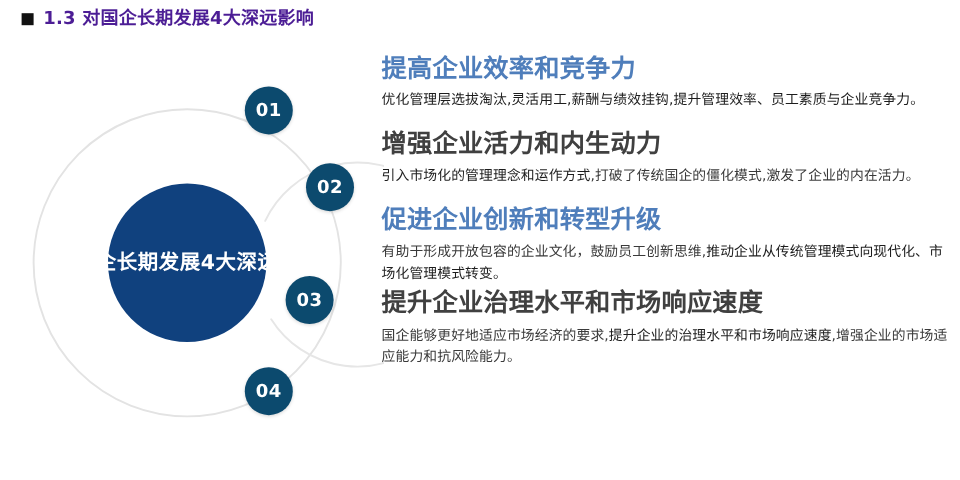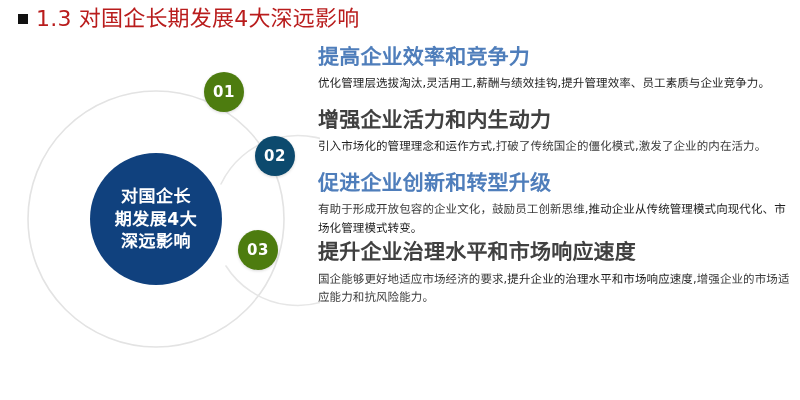--- a/index.html
+++ b/index.html
@@ -28,23 +28,23 @@
     white-space: nowrap;
   }
   .title-bullet {
     width: 10px;
     height: 10px;
     background: #111111;
     display: inline-block;
     flex: 0 0 auto;
   }
   .title-text {
-    font-size: 22px;
-    font-weight: normal;
-    color: #b91c1c;
+    font-size: 15px;
+    font-weight: bold;
+    color: #4c1d95;
     letter-spacing: 0.2px;
     line-height: 1;
   }
 
   
   .diagram {
     position: absolute;
     left: 20px;
     top: 48px;
     width: 300px;
@@ -56,21 +56,20 @@
     top: 0;
   }
 
   .center-label {
     position: absolute;
     left: 70px;
     top: 105px;
     width: 132px;
     height: 132px;
     display: flex;
-    flex-direction: column;
     align-items: center;
     justify-content: center;
     color: #ffffff;
     font-size: 17px;
     font-weight: bold;
     line-height: 1.32;
     letter-spacing: 0.5px;
     text-align: center;
     pointer-events: none;
   }
@@ -83,21 +82,21 @@
     border-radius: 50%;
     display: flex;
     align-items: center;
     justify-content: center;
     color: #ffffff;
     font-size: 15px;
     font-weight: bold;
     letter-spacing: 0.5px;
     box-shadow: 0 1px 3px rgba(0,0,0,0.16);
   }
-  .badge.navy   { background: #4d7c0f; }
+  .badge.navy   { background: #0c4a6e; }
   .badge.amber  { background: #0c4a6e; }
 
   .badge-01 { left: 184px; top: 24px; }
   .badge-02 { left: 235px; top: 88px; }
   .badge-03 { left: 218px; top: 182px; }
   .badge-04 { left: 184px; top: 258px; }
 
   
   .content {
     position: absolute;
@@ -154,20 +153,21 @@
 
   <div class="center-label">
     <span>对国企长</span>
     <span>期发展4大</span>
     <span>深远影响</span>
   </div>
 
   <div class="badge navy badge-01">01</div>
   <div class="badge amber badge-02">02</div>
   <div class="badge navy badge-03">03</div>
+  <div class="badge amber badge-04">04</div>
 </div>
 
 <div class="content">
 
   <div class="block" id="block-1">
     <div class="block-heading heading-blue">提高企业效率和竞争力</div>
     <div class="block-body">
       <span class="b">优化管理层选拔淘汰,灵活用工,薪酬与绩效挂钩,提升管理效率、员工素质与企业竞争力。</span>
     </div>
   </div>

